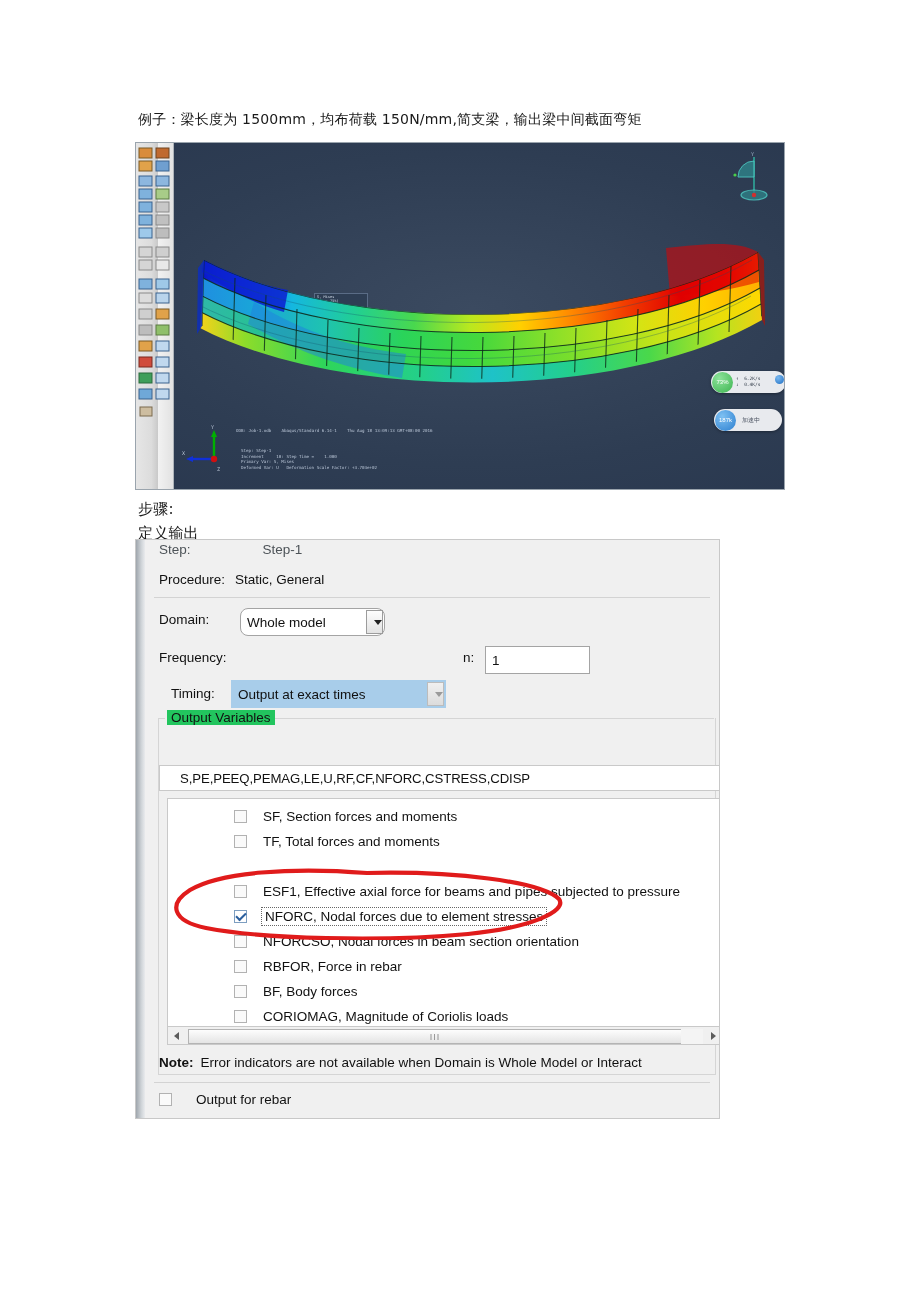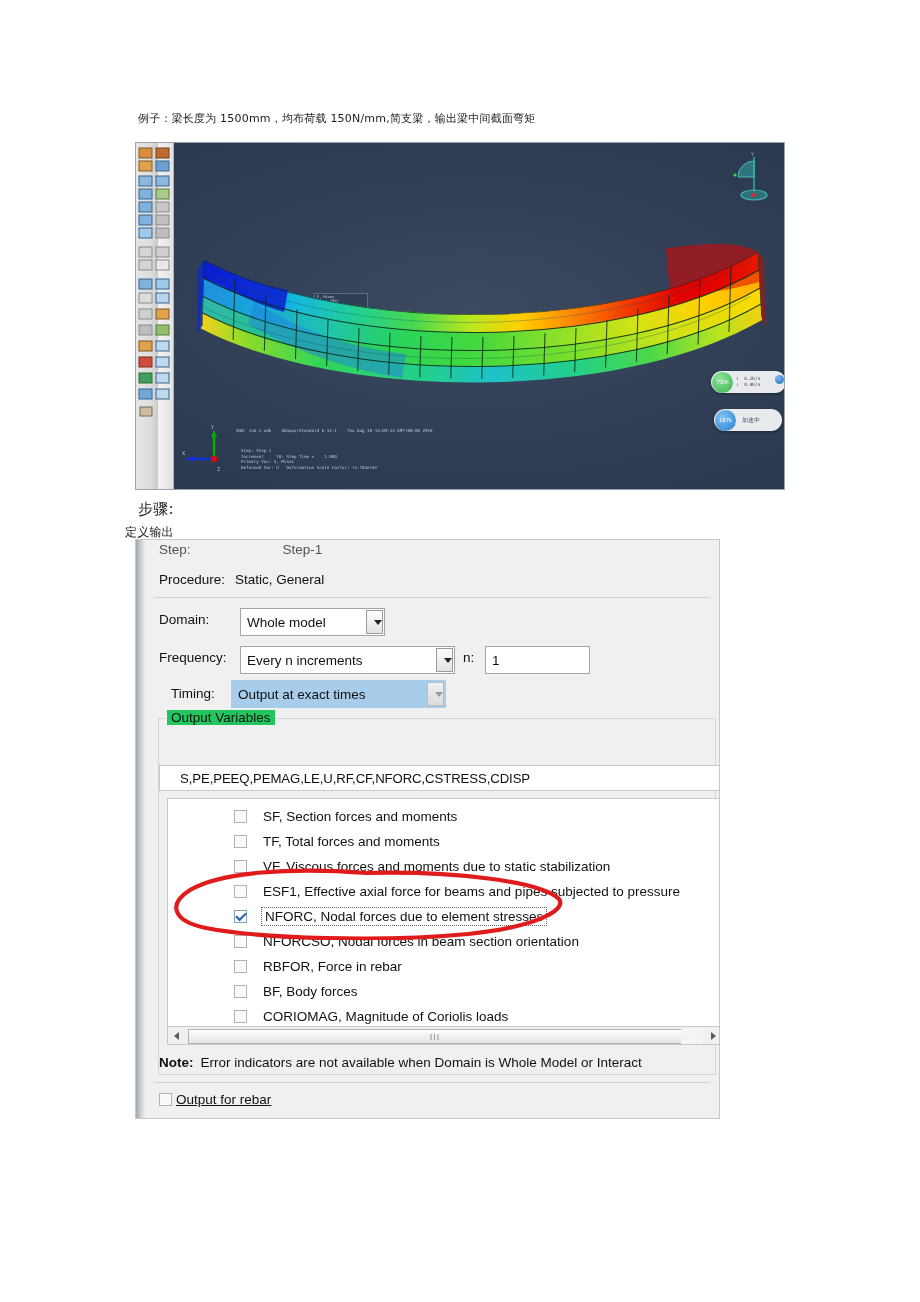--- a/index.html
+++ b/index.html
@@ -5,27 +5,27 @@
   html,body{margin:0;padding:0;}
   body{
     width:920px;height:1302px;background:#ffffff;
     font-family:"Liberation Sans","DejaVu Sans",sans-serif;
     position:relative;overflow:hidden;
   }
   .page{position:absolute;inset:0;}
 
   
   .cn-line{
-    position:absolute;font-size:11px;color:#1a1a1a;
+    position:absolute;font-size:14px;color:#1a1a1a;
     font-family:"DejaVu Sans","Liberation Sans",sans-serif;
     white-space:nowrap;letter-spacing:.2px;
   }
   #caption-top{left:138px;top:111px;}
   #steps-label{left:138px;top:500px;font-size:15px;}
-  #define-output-label{left:125px;top:524px;font-size:12px;}
+  #define-output-label{left:138px;top:524px;font-size:15px;}
 
   
   #viewport{
     position:absolute;left:136px;top:143px;width:648px;height:346px;
     background:#2b3a4f;box-shadow:0 0 0 1px #9aa4ad;overflow:hidden;
   }
   #vp-bg{
     position:absolute;inset:0;
     background:
       radial-gradient(ellipse 120% 100% at 52% 48%, #3b4a60 0%, #2e3d53 45%, #24324a 100%);
@@ -115,42 +115,42 @@
     background:#f0f0f0;overflow:hidden;
     box-shadow:0 0 0 1px #c8c8c8;
     font-family:"Liberation Sans","DejaVu Sans",sans-serif;
     font-size:13.5px;color:#111;
   }
   #dlg-leftbar{position:absolute;left:0;top:0;width:9px;height:578px;
     background:linear-gradient(90deg,#9fa6ad 0%,#cfd4d8 60%,#e9ebed 100%);}
   #dlg-body{position:absolute;left:9px;top:0;right:0;bottom:0;background:#f0f0f0;}
   .row{position:absolute;display:flex;align-items:center;}
   .lbl{color:#111;white-space:nowrap;}
-  #step-row{left:14px;top:2px;gap:20px;}
+  #step-row{left:14px;top:2px;}
   #step-row .lbl{color:#4d5358;}
   #step-val{margin-left:72px;color:#4d5358;}
   #proc-row{left:14px;top:32px;}
   #proc-val{margin-left:10px;}
   .hr{position:absolute;left:9px;right:9px;height:1px;background:#d3d3d3;}
   #hr1{top:57px;}
 
   .combo{
     position:absolute;background:#fff;border:1px solid #a4a4a4;
     display:flex;align-items:center;box-sizing:border-box;
   }
   .combo span{padding-left:6px;white-space:nowrap;}
   .combo .arrow{
     position:absolute;right:1px;top:1px;bottom:1px;width:17px;
     background:linear-gradient(180deg,#fdfdfd,#e3e3e3);border:1px solid #9c9c9c;
     display:flex;align-items:center;justify-content:center;box-sizing:border-box;
   }
   .caret{width:0;height:0;border-left:4px solid transparent;border-right:4px solid transparent;
     border-top:5px solid #222;}
   #domain-lbl{left:14px;top:72px;}
-  #domain-combo{left:95px;top:68px;width:145px;height:28px;}
+  #domain-combo{left:95px;top:68px;width:145px;height:28px;border-radius:8px;}
   #freq-lbl{left:14px;top:110px;}
   #freq-combo{left:95px;top:106px;width:215px;height:28px;}
   #n-lbl{left:318px;top:110px;}
   #n-input{
     position:absolute;left:340px;top:106px;width:105px;height:28px;
     background:#fff;border:1px solid #a4a4a4;display:flex;align-items:center;
     box-sizing:border-box;
   }
   #n-input span{padding-left:6px;}
   #timing-lbl{left:26px;top:146px;}
@@ -218,21 +218,21 @@
     position:absolute;left:20px;top:2px;width:494px;height:15px;
     background:linear-gradient(180deg,#fdfdfd,#e4e4e4);border:1px solid #b4b4b4;
     display:flex;align-items:center;justify-content:center;box-sizing:border-box;
     color:#8b8b8b;font-size:9px;letter-spacing:1px;
   }
   #sb-track-r{position:absolute;right:19px;top:2px;width:22px;height:15px;background:#f4f4f4;}
 
   #note-row{position:absolute;left:14px;top:515px;display:flex;align-items:baseline;gap:7px;white-space:nowrap;}
   #note-key{font-weight:bold;}
   #hr2{top:542px;}
-  #rebar-row{position:absolute;left:14px;top:552px;display:flex;align-items:center;gap:4px;text-decoration:underline;}
+  #rebar-row{position:absolute;left:14px;top:552px;display:flex;align-items:center;gap:24px;}
 
   
   #annot{position:absolute;left:168px;top:868px;width:400px;height:72px;pointer-events:none;}
 </style>
 </head>
 <body>
 
 <div class="page">
 
   <div class="cn-line" id="caption-top">例子：梁长度为 1500mm，均布荷载 150N/mm,简支梁，输出梁中间截面弯矩</div>
@@ -463,26 +463,20 @@
 
       <div class="lbl row" id="domain-lbl">Domain:</div>
       <div class="combo" id="domain-combo">
         <span>Whole model</span>
         <span class="arrow">
             <i class="caret"></i>
           </span>
       </div>
 
       <div class="lbl row" id="freq-lbl">Frequency:</div>
-      <div class="combo" id="freq-combo">
-        <span>Every n increments</span>
-        <span class="arrow">
-            <i class="caret"></i>
-          </span>
-      </div>
       <div class="lbl row" id="n-lbl">n:</div>
       <div id="n-input">
         <span>1</span>
       </div>
 
       <div class="lbl row" id="timing-lbl">Timing:</div>
       <div class="combo" id="timing-combo">
         <span>Output at exact times</span>
         <span class="arrow">
             <i class="caret"></i>
@@ -500,24 +494,20 @@
       </div>
 
       <div id="listbox">
         <div class="chk-row" style="top:10px">
           <span class="chk"></span>
           <span class="chk-lbl">SF, Section forces and moments</span>
         </div>
         <div class="chk-row" style="top:35px">
           <span class="chk"></span>
           <span class="chk-lbl">TF, Total forces and moments</span>
-        </div>
-        <div class="chk-row" style="top:60px">
-          <span class="chk"></span>
-          <span class="chk-lbl">VF, Viscous forces and moments due to static stabilization</span>
         </div>
         <div class="chk-row" style="top:85px">
           <span class="chk"></span>
           <span class="chk-lbl">ESF1, Effective axial force for beams and pipes subjected to pressure</span>
         </div>
         <div class="chk-row" style="top:110px">
           <span class="chk on"></span>
           <span class="chk-lbl focus-box">NFORC, Nodal forces due to element stresses</span>
         </div>
         <div class="chk-row" style="top:135px">

